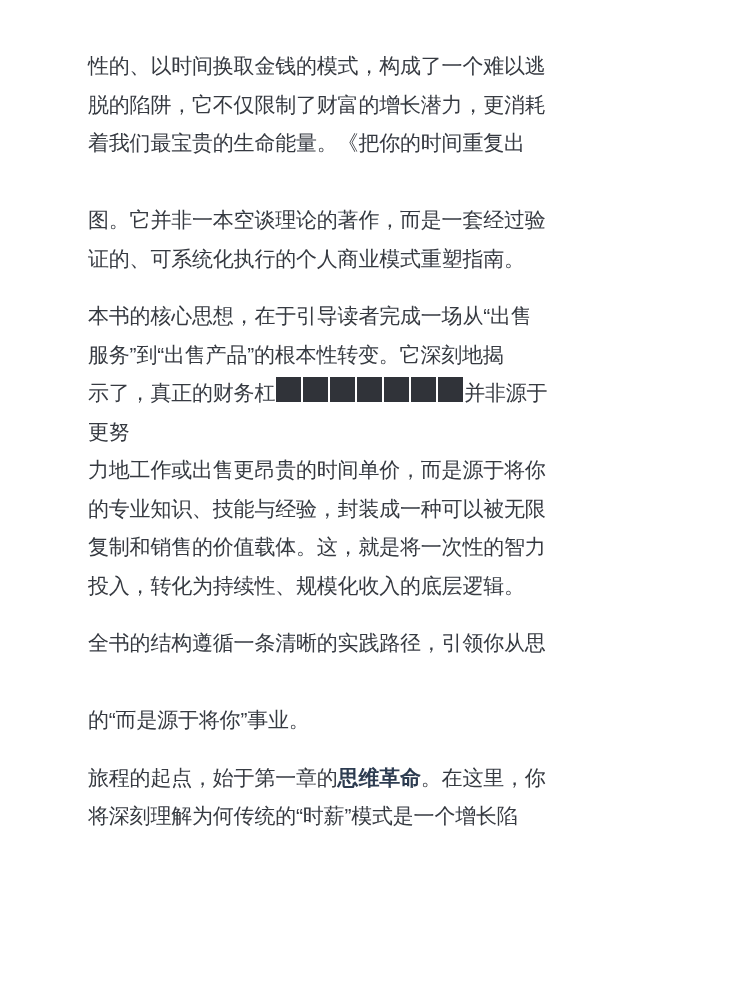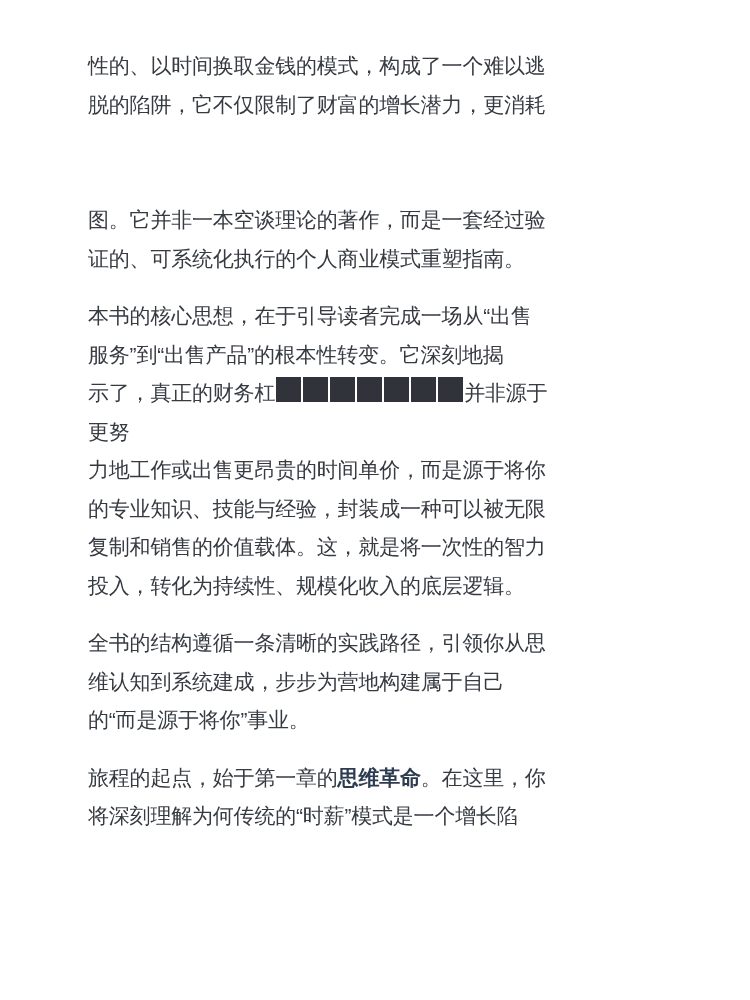--- a/index.html
+++ b/index.html
@@ -36,17 +36,17 @@
     height: 25px;
     background: var(--redaction-color, #303339);
     margin: 0 1px;
     vertical-align: -2px;
   }
 </style>
 </head>
 <body style="background: rgb(255, 255, 255);">
 
 <div class="article">
-    <p class="para"><span class="seg-text">性的、以时间换取金钱的模式，构成了一个难以逃</span><br><span class="seg-text">脱的陷阱，它不仅限制了财富的增长潜力，更消耗</span><br><br><br><span class="seg-text">图。它并非一本空谈理论的著作，而是一套经过验</span><br><span class="seg-text">证的、可系统化执行的个人商业模式重塑指南。</span></p>
+    <p class="para"><span class="seg-text">性的、以时间换取金钱的模式，构成了一个难以逃</span><br><span class="seg-text">脱的陷阱，它不仅限制了财富的增长潜力，更消耗</span><br><span class="seg-text">着我们最宝贵的生命能量。《把你的时间重复出</span><br><br><span class="seg-text">图。它并非一本空谈理论的著作，而是一套经过验</span><br><span class="seg-text">证的、可系统化执行的个人商业模式重塑指南。</span></p>
     <p class="para"><span class="seg-text">本书的核心思想，在于引导读者完成一场从“出售</span><br><span class="seg-text">服务”到“出售产品”的根本性转变。它深刻地揭</span><br><span class="seg-text">示了，真正的财务杠</span><span class="redacted-block"></span><span class="redacted-block"></span><span class="redacted-block"></span><span class="redacted-block"></span><span class="redacted-block"></span><span class="redacted-block"></span><span class="redacted-block"></span><span class="seg-text">并非源于更努</span><br><span class="seg-text">力地工作或出售更昂贵的时间单价，而是源于将你</span><br><span class="seg-text">的专业知识、技能与经验，封装成一种可以被无限</span><br><span class="seg-text">复制和销售的价值载体。这，就是将一次性的智力</span><br><span class="seg-text">投入，转化为持续性、规模化收入的底层逻辑。</span></p>
-    <p class="para"><span class="seg-text">全书的结构遵循一条清晰的实践路径，引领你从思</span><br><span class="seg-text">维认知到系统建成，步步为营地构建属于自己</span><br><span class="seg-text">的“而是源于将你”事业。</span></p>
+    <p class="para"><span class="seg-text">全书的结构遵循一条清晰的实践路径，引领你从思</span><br><br><span class="seg-text">的“而是源于将你”事业。</span></p>
     <p class="para"><span class="seg-text">旅程的起点，始于第一章的</span><span class="seg-bold">思维革命</span><span class="seg-text">。在这里，你</span><br><span class="seg-text">将深刻理解为何传统的“时薪”模式是一个增长陷</span><br></p>
   </div>
 
 </body></html>

